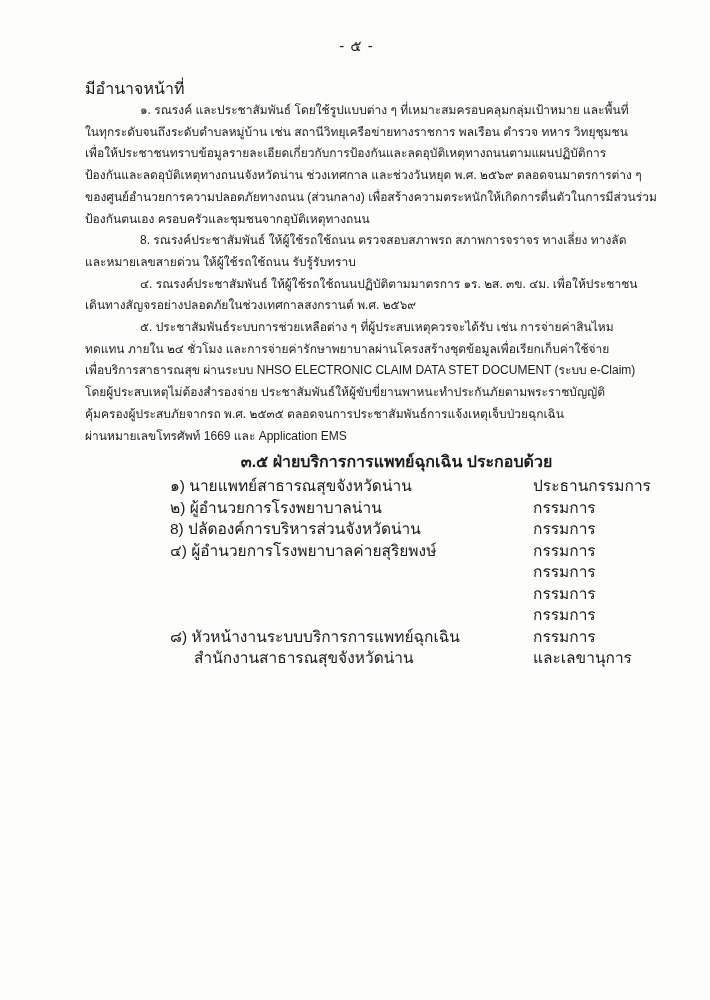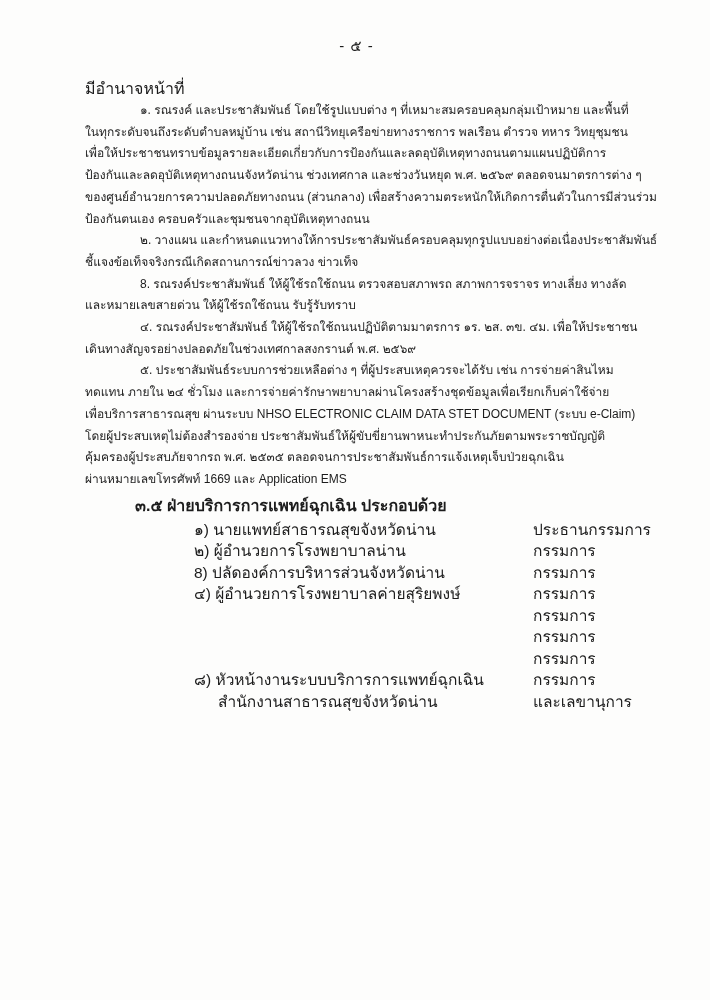--- a/index.html
+++ b/index.html
@@ -45,38 +45,38 @@
     width: 575px;
   }
 
   .sub-heading {
     font-weight: 700;
     font-size: 16px;
     line-height: 22px;
     margin-left: 50px;
     margin-top: 4px;
     margin-bottom: 2px;
+    text-align: center;
   }
 
   .committee { margin-bottom: 10px; }
 
   .member {
     position: relative;
     padding-left: 85px;
     font-size: 15.5px;
     line-height: 21.5px;
     min-height: 21.5px;
   }
 
   .member .name {
     white-space: pre-line;
     padding-left: 24px;
     text-indent: -24px;  
     width: 370px;
-    margin-left: 24px;
   }
 
   .member .role {
     position: absolute;
     left: 448px;
     top: 0;
     white-space: pre-line;
     width: 180px;
   }
 </style>
@@ -89,22 +89,20 @@
     <div class="page-number">- ๕ -</div>
 
     <div class="section">
       <div class="section-heading">มีอำนาจหน้าที่</div>
       <p class="para">๑. รณรงค์ และประชาสัมพันธ์ โดยใช้รูปแบบต่าง ๆ ที่เหมาะสมครอบคลุมกลุ่มเป้าหมาย และพื้นที่
 ในทุกระดับจนถึงระดับตำบลหมู่บ้าน เช่น สถานีวิทยุเครือข่ายทางราชการ พลเรือน ตำรวจ ทหาร วิทยุชุมชน
 เพื่อให้ประชาชนทราบข้อมูลรายละเอียดเกี่ยวกับการป้องกันและลดอุบัติเหตุทางถนนตามแผนปฏิบัติการ
 ป้องกันและลดอุบัติเหตุทางถนนจังหวัดน่าน ช่วงเทศกาล และช่วงวันหยุด พ.ศ. ๒๕๖๙ ตลอดจนมาตรการต่าง ๆ
 ของศูนย์อำนวยการความปลอดภัยทางถนน (ส่วนกลาง) เพื่อสร้างความตระหนักให้เกิดการตื่นตัวในการมีส่วนร่วม
 ป้องกันตนเอง ครอบครัวและชุมชนจากอุบัติเหตุทางถนน</p>
-      <p class="para">๒. วางแผน และกำหนดแนวทางให้การประชาสัมพันธ์ครอบคลุมทุกรูปแบบอย่างต่อเนื่องประชาสัมพันธ์
-ชี้แจงข้อเท็จจริงกรณีเกิดสถานการณ์ข่าวลวง ข่าวเท็จ</p>
       <p class="para">8. รณรงค์ประชาสัมพันธ์ ให้ผู้ใช้รถใช้ถนน ตรวจสอบสภาพรถ สภาพการจราจร ทางเลี่ยง ทางลัด
 และหมายเลขสายด่วน ให้ผู้ใช้รถใช้ถนน รับรู้รับทราบ</p>
       <p class="para">๔. รณรงค์ประชาสัมพันธ์ ให้ผู้ใช้รถใช้ถนนปฏิบัติตามมาตรการ ๑ร. ๒ส. ๓ข. ๔ม. เพื่อให้ประชาชน
 เดินทางสัญจรอย่างปลอดภัยในช่วงเทศกาลสงกรานต์ พ.ศ. ๒๕๖๙</p>
       <p class="para">๕. ประชาสัมพันธ์ระบบการช่วยเหลือต่าง ๆ ที่ผู้ประสบเหตุควรจะได้รับ เช่น การจ่ายค่าสินไหม
 ทดแทน ภายใน ๒๔ ชั่วโมง และการจ่ายค่ารักษาพยาบาลผ่านโครงสร้างชุดข้อมูลเพื่อเรียกเก็บค่าใช้จ่าย
 เพื่อบริการสาธารณสุข ผ่านระบบ NHSO ELECTRONIC CLAIM DATA STET DOCUMENT (ระบบ e-Claim)
 โดยผู้ประสบเหตุไม่ต้องสำรองจ่าย ประชาสัมพันธ์ให้ผู้ขับขี่ยานพาหนะทำประกันภัยตามพระราชบัญญัติ
 คุ้มครองผู้ประสบภัยจากรถ พ.ศ. ๒๕๓๕ ตลอดจนการประชาสัมพันธ์การแจ้งเหตุเจ็บป่วยฉุกเฉิน
 ผ่านหมายเลขโทรศัพท์ 1669 และ Application EMS</p>

